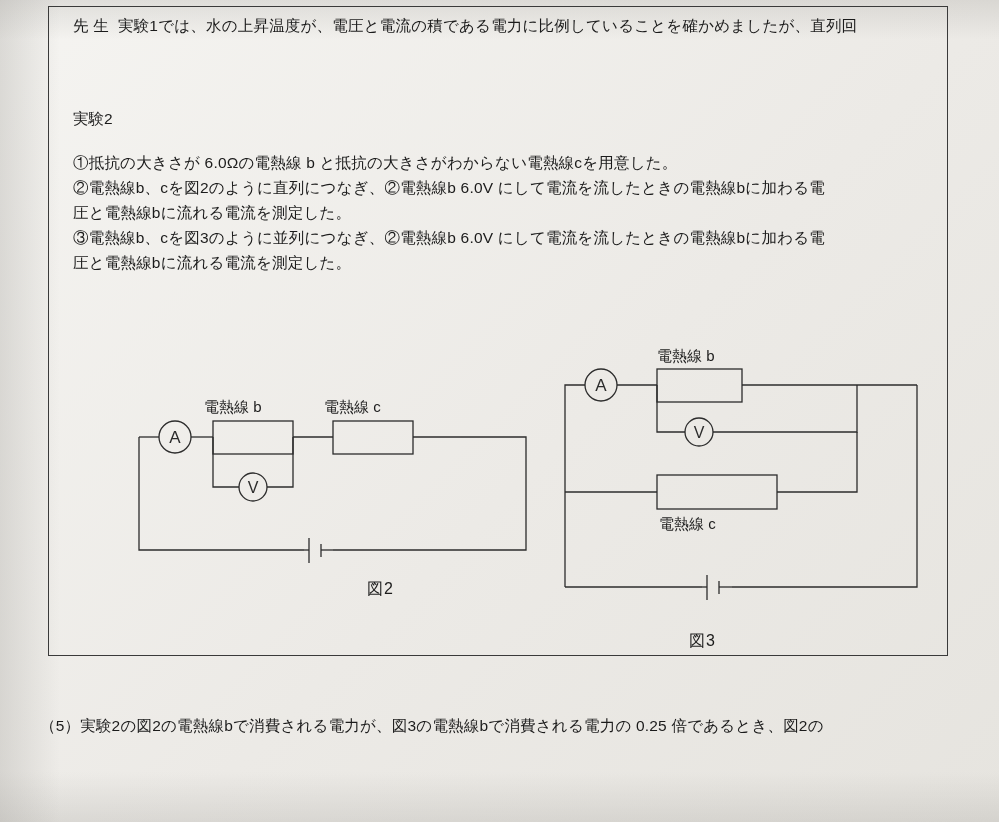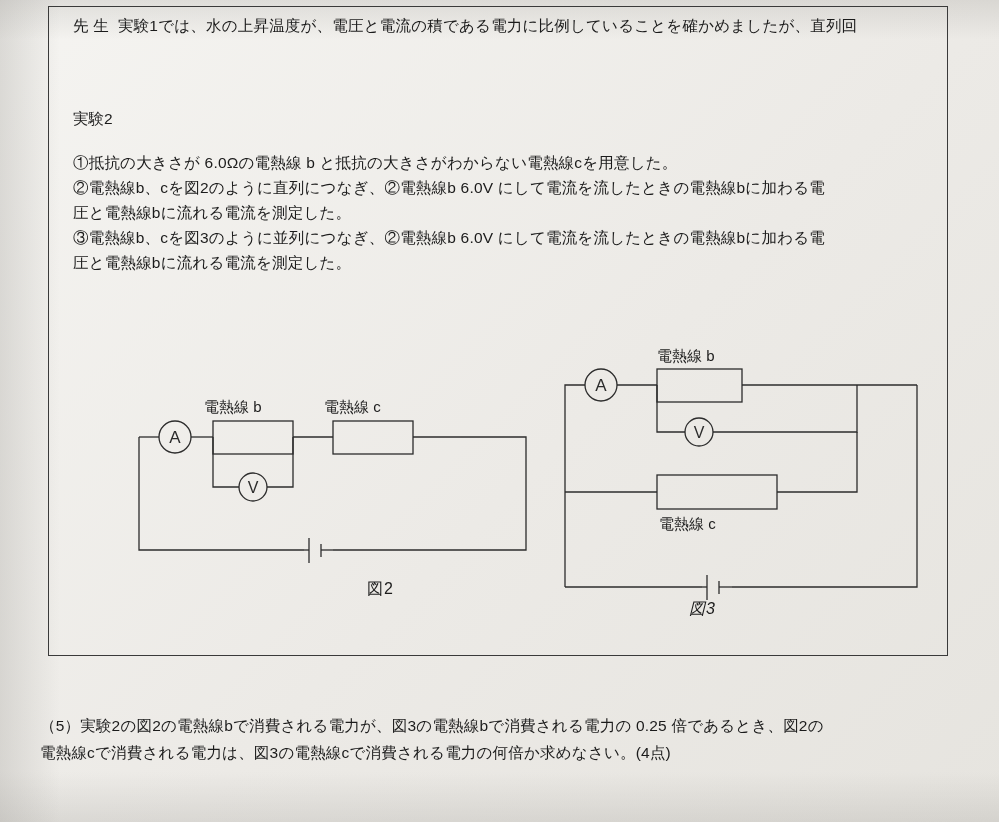--- a/index.html
+++ b/index.html
@@ -171,22 +171,21 @@
 
           <circle cx="74" cy="38" r="16"></circle>
           <circle cx="172" cy="85" r="14"></circle>
         </g>
         <text x="74" y="44" font-family="Liberation Sans, sans-serif" font-size="17" text-anchor="middle" fill="#2c2c2c">A</text>
         <text x="172" y="91" font-family="Liberation Sans, sans-serif" font-size="16" text-anchor="middle" fill="#2c2c2c">V</text>
       </svg>
       <div style="position:absolute; left:130px; top:0px; font-size:15px;">電熱線 b</div>
       <div style="position:absolute; left:132px; top:168px; font-size:15px;">電熱線 c</div>
     </div>
-    <div class="fig-caption" style="left:640px; top:592px;font-style:italic;">図3</div>
+    <div class="fig-caption" style="left:640px; top:624px;">図3</div>
 
   </div>
 
   <div class="q5">
     <span class="line">（5）実験2の図2の電熱線bで消費される電力が、図3の電熱線bで消費される電力の 0.25 倍であるとき、図2の</span>
-    <span class="line">電熱線cで消費される電力は、図3の電熱線cで消費される電力の何倍か求めなさい。(4点)</span>
   </div>
 
 </div>
 
 </body></html>

